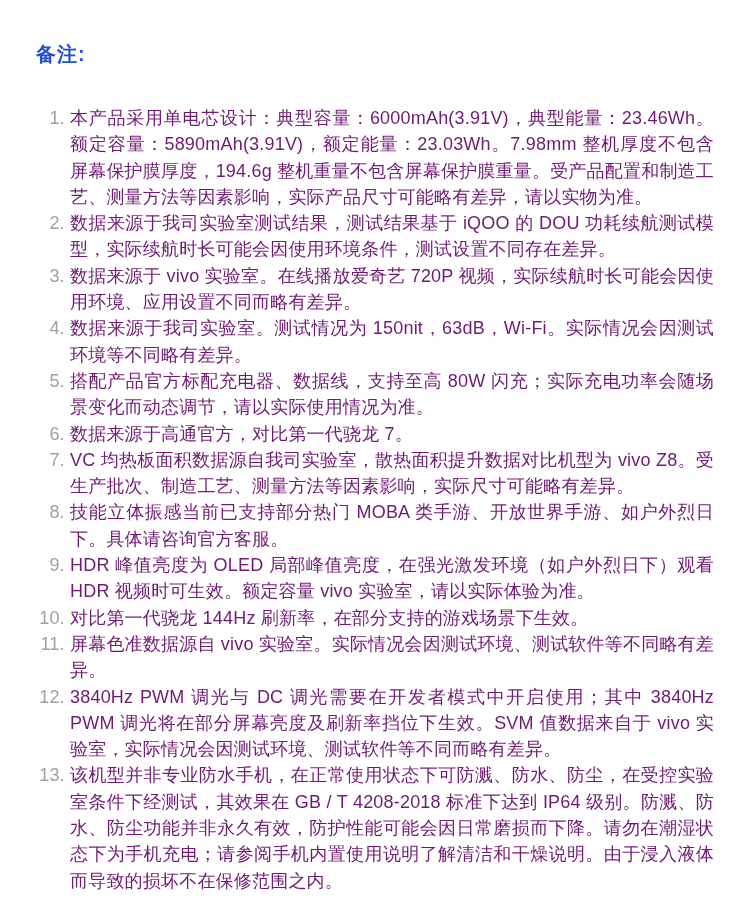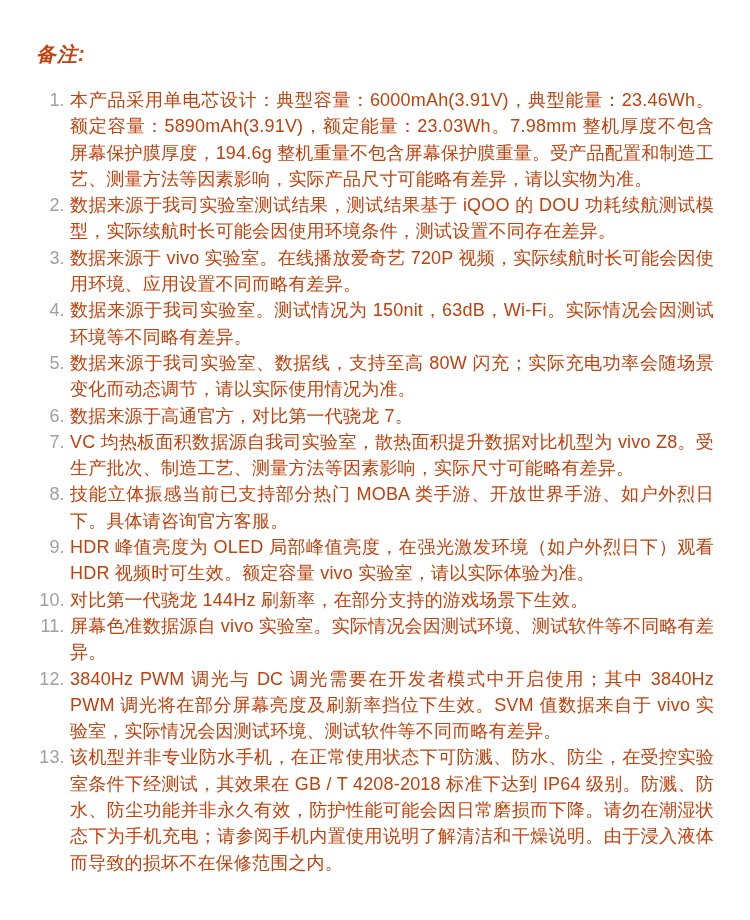--- a/index.html
+++ b/index.html
@@ -17,30 +17,29 @@
   .page {
     width: 750px;
     height: 920px;
     background: #ffffff;
   }
   .notes-title {
     margin: 42px 0 0 36px;
     font-size: 20px;
     line-height: 24px;
     font-weight: 600;
-    color: #c2410c;
+    color: #1d4ed8;
     letter-spacing: 1px;
-    font-style: italic;
   }
   ol.notes-list {
-    margin: 21px 0 0 0;
+    margin: 39px 0 0 0;
     padding: 0 36px 0 70px;
     font-size: 18px;
     line-height: 26.3px;
-    color: #c2410c;
+    color: #701a75;
     letter-spacing: 0.2px;
   }
   ol.notes-list li {
     list-style: decimal outside;
     margin: 0;
     padding: 0;
     text-align: justify;
     text-justify: inter-ideograph;
   }
   ol.notes-list li::marker {
@@ -50,21 +49,21 @@
 </head>
 <body>
 
 <div class="page">
   <h2 class="notes-title">备注:</h2>
   <ol class="notes-list">
     <li>本产品采用单电芯设计：典型容量：6000mAh(3.91V)，典型能量：23.46Wh。额定容量：5890mAh(3.91V)，额定能量：23.03Wh。7.98mm 整机厚度不包含屏幕保护膜厚度，194.6g 整机重量不包含屏幕保护膜重量。受产品配置和制造工艺、测量方法等因素影响，实际产品尺寸可能略有差异，请以实物为准。</li>
     <li>数据来源于我司实验室测试结果，测试结果基于 iQOO 的 DOU 功耗续航测试模型，实际续航时长可能会因使用环境条件，测试设置不同存在差异。</li>
     <li>数据来源于 vivo 实验室。在线播放爱奇艺 720P 视频，实际续航时长可能会因使用环境、应用设置不同而略有差异。</li>
     <li>数据来源于我司实验室。测试情况为 150nit，63dB，Wi-Fi。实际情况会因测试环境等不同略有差异。</li>
-    <li>数据来源于我司实验室、数据线，支持至高 80W 闪充；实际充电功率会随场景变化而动态调节，请以实际使用情况为准。</li>
+    <li>搭配产品官方标配充电器、数据线，支持至高 80W 闪充；实际充电功率会随场景变化而动态调节，请以实际使用情况为准。</li>
     <li>数据来源于高通官方，对比第一代骁龙 7。</li>
     <li>VC 均热板面积数据源自我司实验室，散热面积提升数据对比机型为 vivo Z8。受生产批次、制造工艺、测量方法等因素影响，实际尺寸可能略有差异。</li>
     <li>技能立体振感当前已支持部分热门 MOBA 类手游、开放世界手游、如户外烈日下。具体请咨询官方客服。</li>
     <li>HDR 峰值亮度为 OLED 局部峰值亮度，在强光激发环境（如户外烈日下）观看 HDR 视频时可生效。额定容量 vivo 实验室，请以实际体验为准。</li>
     <li>对比第一代骁龙 144Hz 刷新率，在部分支持的游戏场景下生效。</li>
     <li>屏幕色准数据源自 vivo 实验室。实际情况会因测试环境、测试软件等不同略有差异。</li>
     <li>3840Hz PWM 调光与 DC 调光需要在开发者模式中开启使用；其中 3840Hz PWM 调光将在部分屏幕亮度及刷新率挡位下生效。SVM 值数据来自于 vivo 实验室，实际情况会因测试环境、测试软件等不同而略有差异。</li>
     <li>该机型并非专业防水手机，在正常使用状态下可防溅、防水、防尘，在受控实验室条件下经测试，其效果在 GB / T 4208-2018 标准下达到 IP64 级别。防溅、防水、防尘功能并非永久有效，防护性能可能会因日常磨损而下降。请勿在潮湿状态下为手机充电；请参阅手机内置使用说明了解清洁和干燥说明。由于浸入液体而导致的损坏不在保修范围之内。</li>
   </ol>
 </div>

